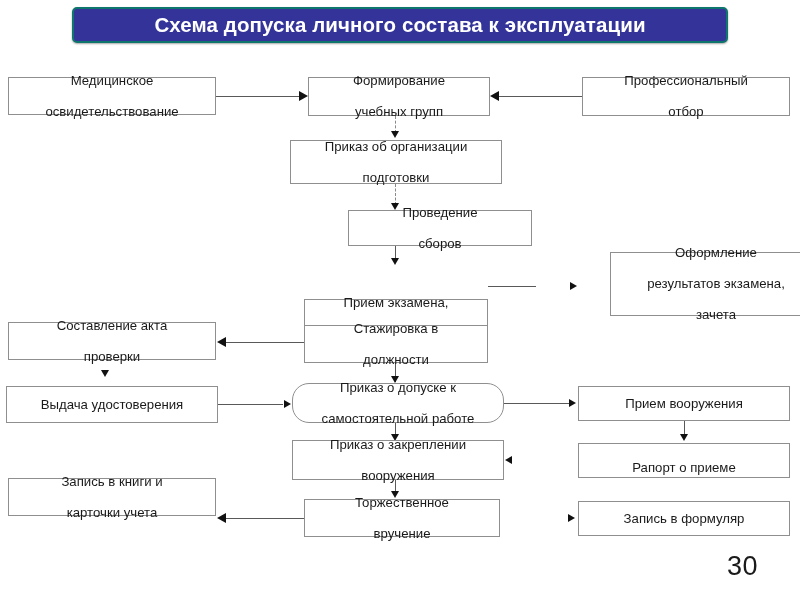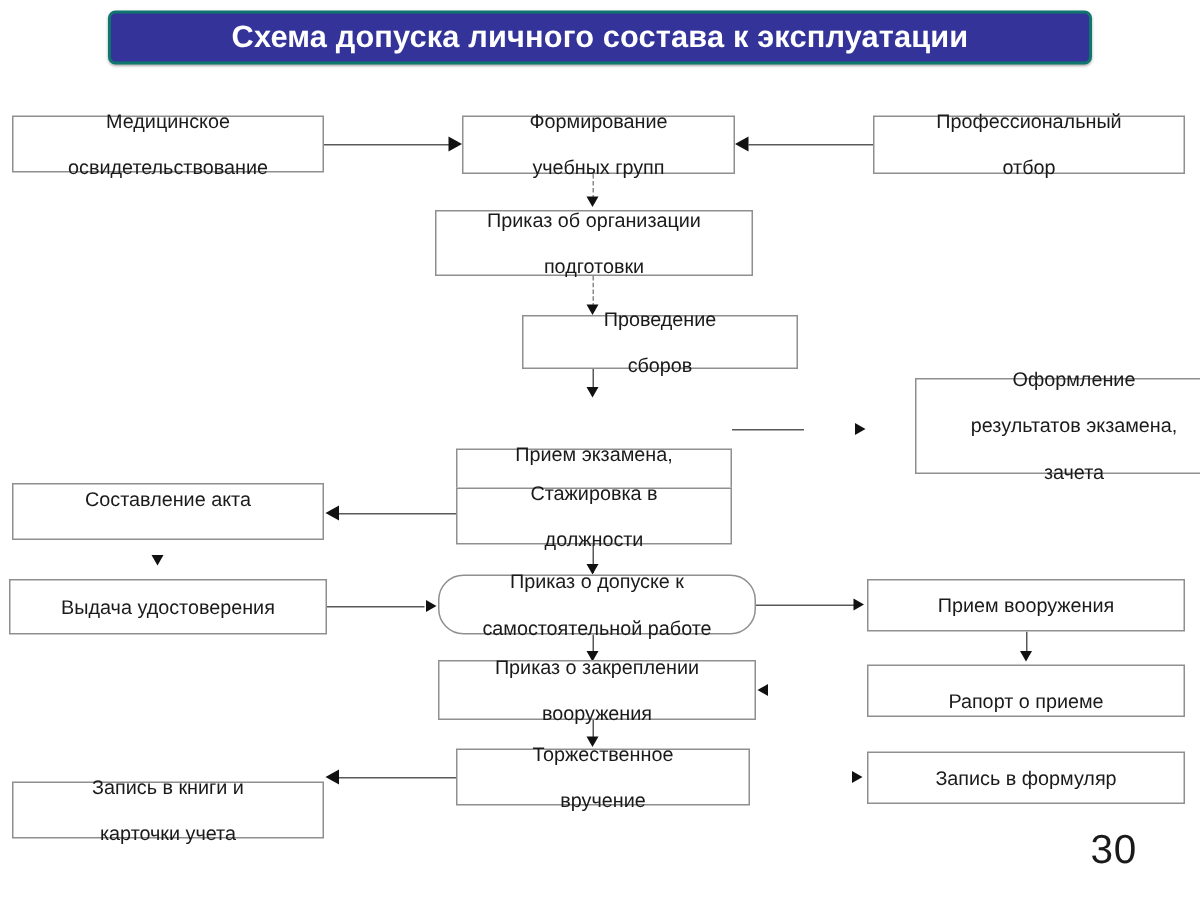--- a/index.html
+++ b/index.html
@@ -147,21 +147,21 @@
   <div class="ah sm-down" style="left:391px;top:317px;"></div>
 
   <div class="node" style="left:304px;top:325px;width:184px;height:38px;">
     <span>
       <span>Стажировка в</span><br><span>должности</span>
     </span>
   </div>
 
   <div class="node" style="left:8px;top:322px;width:208px;height:38px;">
     <span>
-      <span>Составление акта</span><br>
+      <span>Составление акта</span><br><span>проверки</span>
     </span>
   </div>
 
   <div class="conn h" style="left:226px;top:342px;width:78px;"></div>
   <div class="ah left" style="left:217px;top:337px;"></div>
 
   <div class="ah sm-down" style="left:101px;top:370px;"></div>
 
   <div class="conn v" style="left:395px;top:363px;height:19px;"></div>
   <div class="ah sm-down" style="left:391px;top:376px;"></div>
@@ -212,21 +212,21 @@
 
   <div class="conn v" style="left:395px;top:480px;height:16px;"></div>
   <div class="ah sm-down" style="left:391px;top:491px;"></div>
 
   <div class="node" style="left:304px;top:499px;width:196px;height:38px;">
     <span>
       <span>Торжественное</span><br><span>вручение</span>
     </span>
   </div>
 
-  <div class="node" style="left:8px;top:521px;width:208px;height:38px;">
+  <div class="node" style="left:8px;top:478px;width:208px;height:38px;">
     <span>
       <span>Запись в книги и</span><br><span>карточки учета</span>
     </span>
   </div>
 
   <div class="node" style="left:578px;top:501px;width:212px;height:35px;">
     <span>
       <span>Запись в формуляр</span>
     </span>
   </div>

